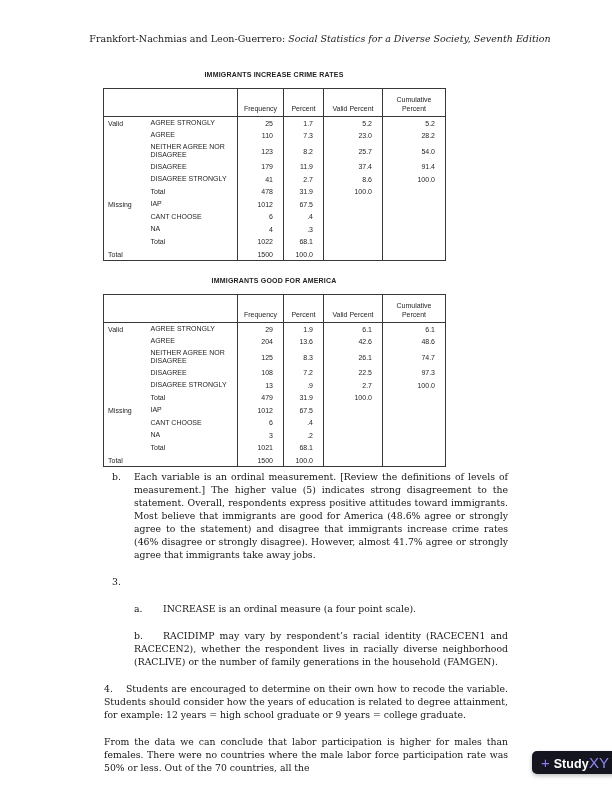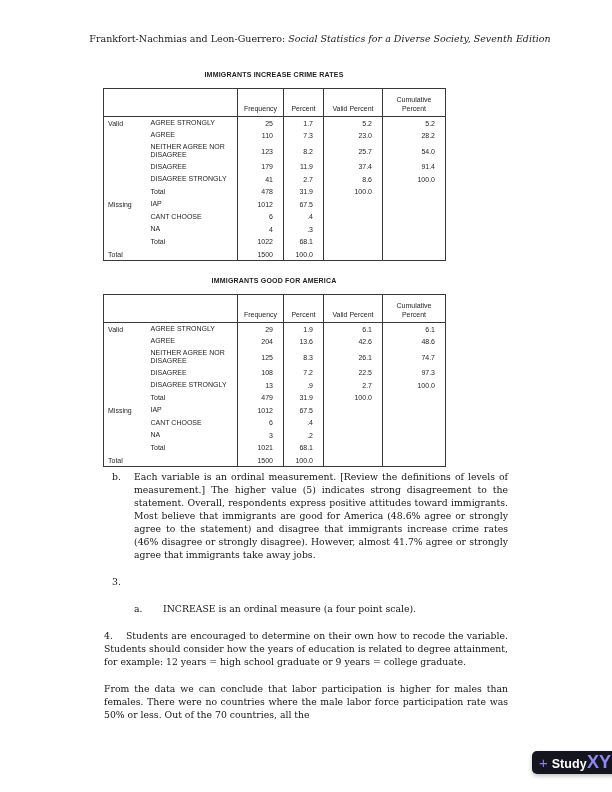--- a/index.html
+++ b/index.html
@@ -72,21 +72,21 @@
     position:absolute;right:22px;bottom:18px;
     width:86px;height:23px;border-radius:5px;
     background:#15151f;
     display:flex;align-items:center;justify-content:center;gap:4px;
     font-family:"Liberation Sans", sans-serif;
     box-shadow:0 2px 4px rgba(0,0,0,.25);
     cursor:pointer;
   }
   .brand-plus{color:#8b7cf4;font-size:15px;font-weight:400;line-height:15px;margin-top:-1px;}
   .brand-study{color:#ffffff;font-size:12.5px;font-weight:bold;letter-spacing:.1px;}
-  .brand-xy{color:#9087f3;font-size:18px;font-weight:bold;letter-spacing:.1px;}
+  .brand-xy{color:#9087f3;font-size:15px;font-weight:normal;letter-spacing:.1px;}
 </style>
 </head>
 <body>
 
 <div class="page">
 
   <div class="doc-header">
     <span>Frankfort-Nachmias and Leon-Guerrero:</span>
     <span> </span>
     <span class="book-title">Social Statistics for a Diverse Society, Seventh Edition</span>
@@ -315,20 +315,21 @@
             <td class="num"></td>
           </tr>
         </tbody>
     </table>
   </div>
 
   <div class="text-block">
     <p class="item-b"><span class="plabel22">b.</span><span>Each variable is an ordinal measurement. [Review the definitions of levels of measurement.] The higher value (5) indicates strong disagreement to the statement.  Overall, respondents express positive attitudes toward immigrants. Most believe that immigrants are good for America (48.6% agree or strongly agree to the statement) and disagree that immigrants increase crime rates (46% disagree or strongly disagree). However, almost 41.7% agree or strongly agree that immigrants take away jobs.</span></p>
     <p class="num-3"><span>3.</span></p>
     <p class="sub-a"><span class="plabel29">a.</span><span>INCREASE is an ordinal measure (a four point scale).</span></p>
+    <p class="sub-b"><span class="plabel29">b.</span><span>RACIDIMP may vary by respondent’s racial identity (RACECEN1 and RACECEN2), whether the respondent lives in racially diverse neighborhood (RACLIVE) or the number of family generations in the household (FAMGEN).</span></p>
     <p class="item-4"><span class="plabel22">4.</span><span>Students are encouraged to determine on their own how to recode the variable.  Students should consider how the years of education is related to degree attainment, for example: 12 years = high school graduate or 9 years = college graduate.</span></p>
     <p class="closing">From the data we can conclude that labor participation is higher for males than females. There were no countries where the male labor force participation rate was 50% or less. Out of the 70 countries, all the</p>
   </div>
 
   <div class="brand-badge">
     <span class="brand-plus">+</span>
     <span><span class="brand-study">Study</span><span class="brand-xy">XY</span></span>
   </div>
 
 </div>

